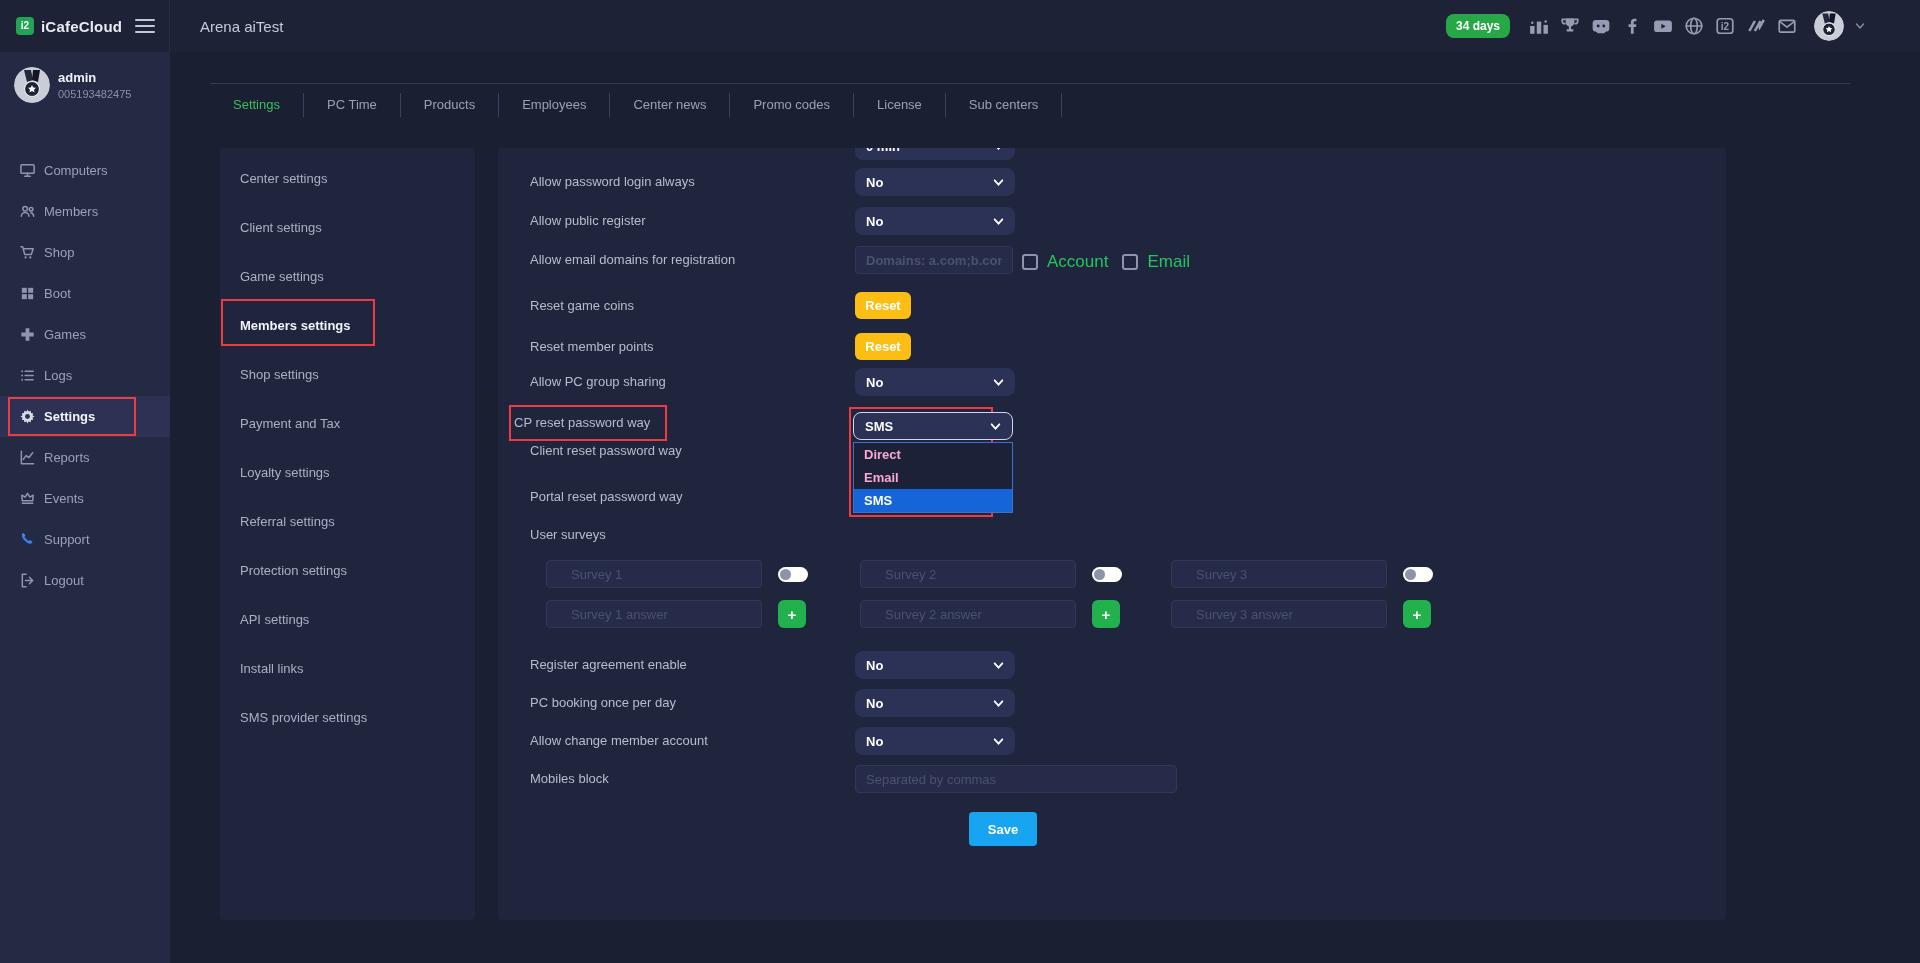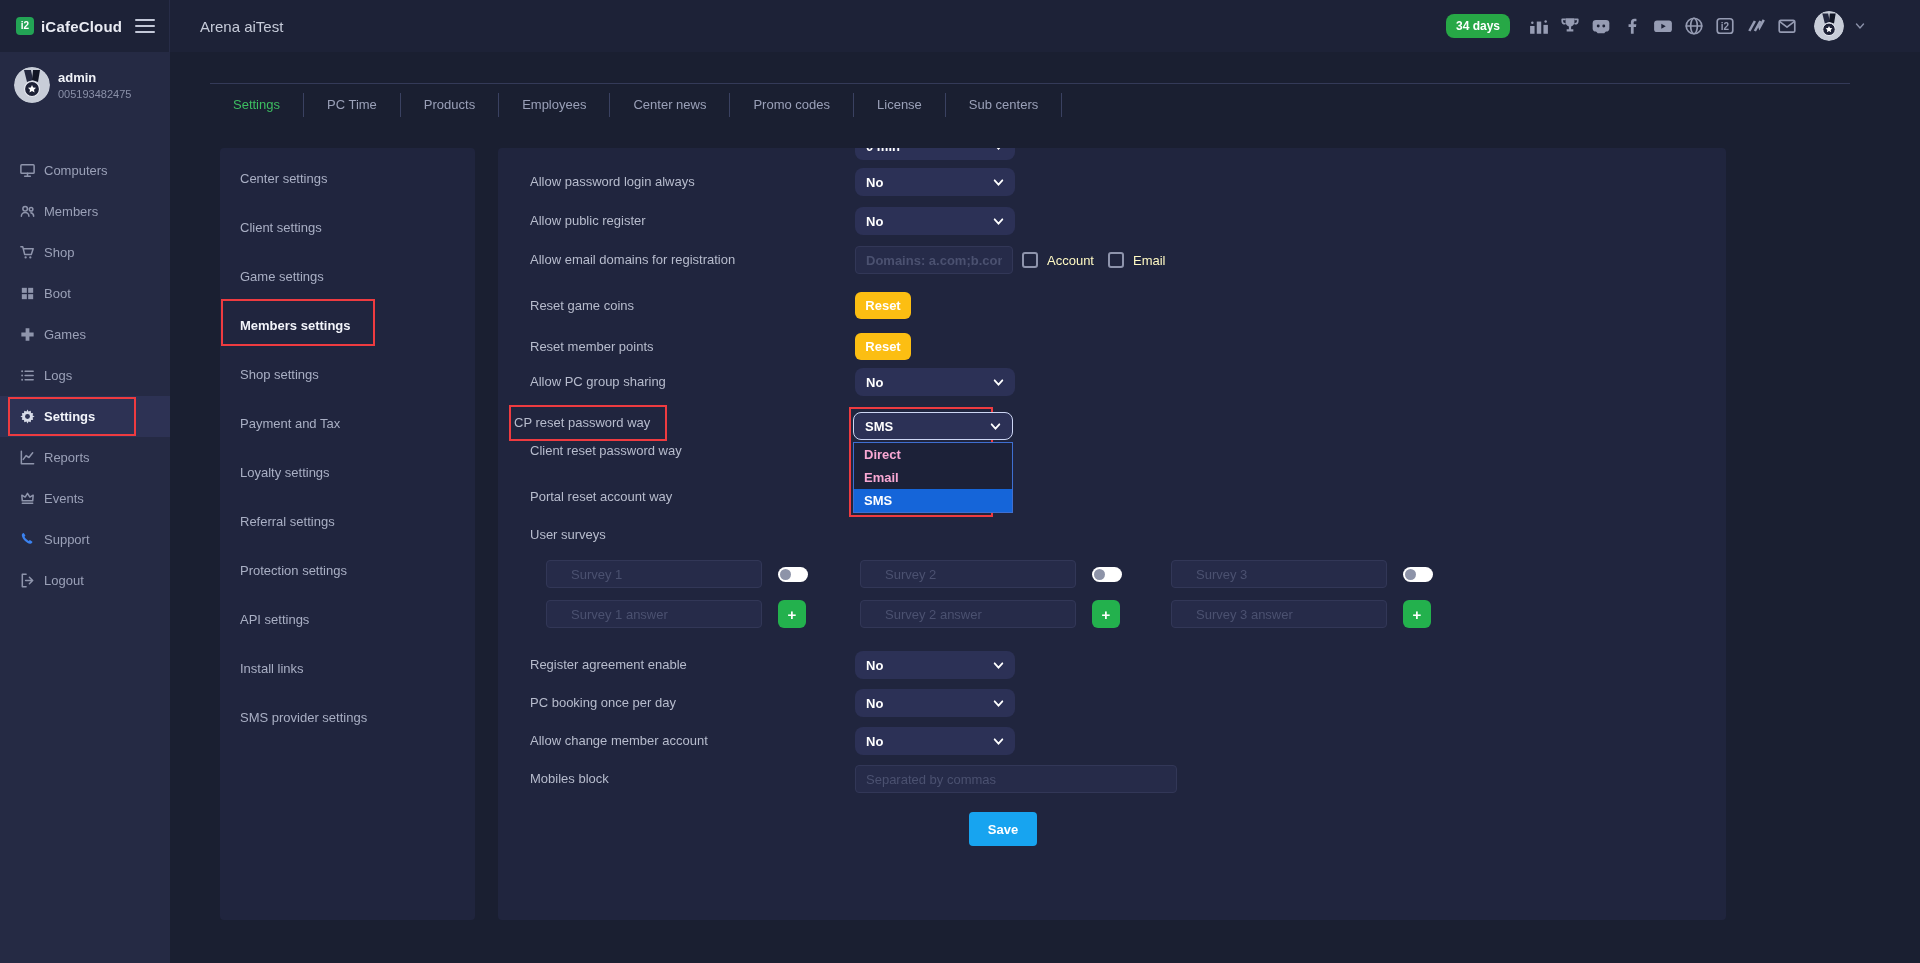--- a/index.html
+++ b/index.html
@@ -50,21 +50,21 @@
   .row { position:absolute; left:32px; right:24px; height:28px; }
   .lbl { position:absolute; left:0; top:0; line-height:28px; font-size:13px; color:#b7bccd; white-space:nowrap; }
   .ctrl { position:absolute; left:325px; top:0; }
   .sel { width:160px; height:28px; background:#2c3156; border-radius:8px; color:#fff; font-weight:700; font-size:13px; display:flex; align-items:center; justify-content:space-between; padding:1px 11px; cursor:pointer; }
   .sel svg { width:11px; height:11px; }
   .inp { height:28px; background:#262b49; border:1px solid #323757; border-radius:4px; color:#dfe3f0; font-size:13px; padding:0 10px; outline:none; }
   .inp::placeholder { color:#4b5170; }
   .btn-reset { width:56px; height:27px; background:#fcbe12; border:none; border-radius:6px; color:#fff; font-weight:700; font-size:13px; cursor:pointer; }
   .cbx-group { position:absolute; left:492px; top:6px; display:flex; align-items:center; }
   .cbx { width:16px; height:16px; border:2px solid #8e94ac; border-radius:3px; background:transparent; cursor:pointer; }
-  .cbx-lbl { color:#fef9c3; font-size:13px; margin:0 14px 0 9px; }
+  .cbx-lbl { color:#22c55e; font-size:17px; margin:0 14px 0 9px; }
 
   
   .lbl-ann { position:absolute; left:11px; top:257px; width:158px; height:36px; border:2px solid #ee3b40; }
   .lbl-ann .lbl { left:3px; line-height:32px; }
 
   
   .dd-wrap { position:absolute; left:351px; top:259px; width:144px; height:110px; border:2px solid #ee3b40; z-index:6; background:transparent; }
   .dd-wrap .sel { margin:3px 2px 0 2px; border:1px solid #cdd6f4; }
   .dd-menu { width:160px; margin:2px 0 0 2px; background:#1c2138; border:1px solid #3f6fd1; }
   .opt { height:23px; line-height:23px; padding:0 10px; font-size:13px; font-weight:600; color:#f9a8d4; cursor:pointer; }
@@ -372,21 +372,21 @@
         <div class="opt">Email</div>
         <div class="opt sel-opt">SMS</div>
       </div>
     </div>
 
     <div class="row" style="top:289px">
       <div class="lbl">Client reset password way</div>
     </div>
 
     <div class="row" style="top:335px">
-      <div class="lbl">Portal reset account way</div>
+      <div class="lbl">Portal reset password way</div>
     </div>
 
     <div class="row" style="top:373px">
       <div class="lbl">User surveys</div>
     </div>
 
     <div class="survey-col" style="left:48px;top:412px">
       <input class="inp s-name" placeholder="Survey 1" style="">
       <div class="tog"></div>
       <input class="inp s-ans" placeholder="Survey 1 answer" style="">

